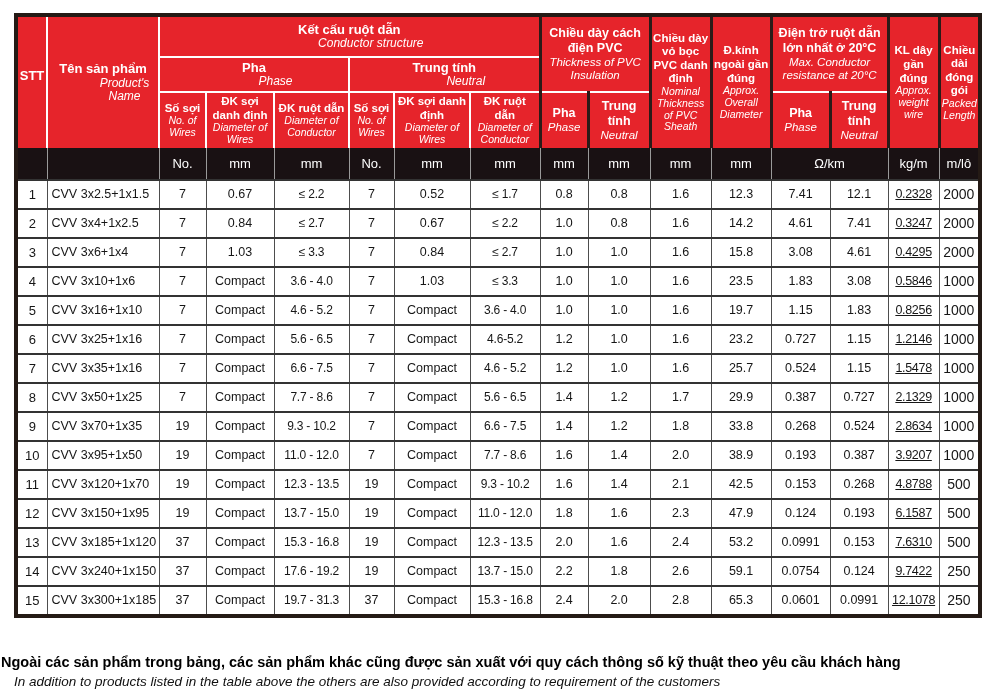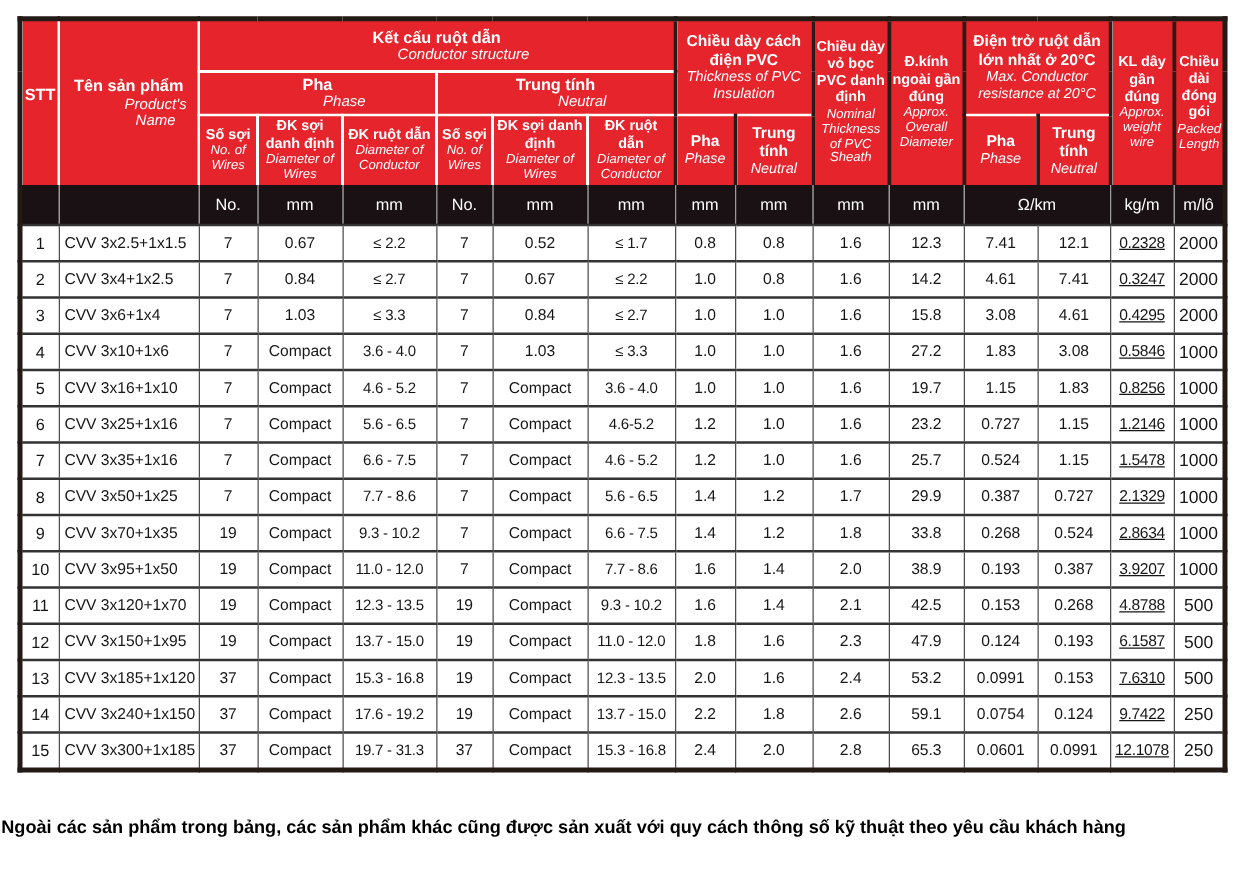--- a/index.html
+++ b/index.html
@@ -252,21 +252,21 @@
           <td class="c1">CVV 3x10+1x6</td>
           <td class="c2">7</td>
           <td class="c3">Compact</td>
           <td class="c4">3.6 - 4.0</td>
           <td class="c5">7</td>
           <td class="c6">1.03</td>
           <td class="c7">≤ 3.3</td>
           <td class="c8">1.0</td>
           <td class="c9">1.0</td>
           <td class="c10">1.6</td>
-          <td class="c11">27.2</td>
+          <td class="c11">23.5</td>
           <td class="c12">1.83</td>
           <td class="c13">3.08</td>
           <td class="c14">0.5846</td>
           <td class="c15">1000</td>
         </tr>
         <tr>
           <td class="c0">5</td>
           <td class="c1">CVV 3x16+1x10</td>
           <td class="c2">7</td>
           <td class="c3">Compact</td>
@@ -460,14 +460,15 @@
           <td class="c11">65.3</td>
           <td class="c12">0.0601</td>
           <td class="c13">0.0991</td>
           <td class="c14">12.1078</td>
           <td class="c15">250</td>
         </tr>
       </tbody>
   </table>
 
   <div class="note-vn">Ngoài các sản phẩm trong bảng, các sản phẩm khác cũng được sản xuất với quy cách thông số kỹ thuật theo yêu cầu khách hàng</div>
+  <div class="note-en">In addition to products listed in the table above the others are also provided according to requirement of the customers</div>
 
 </div>
 
 </body></html>

